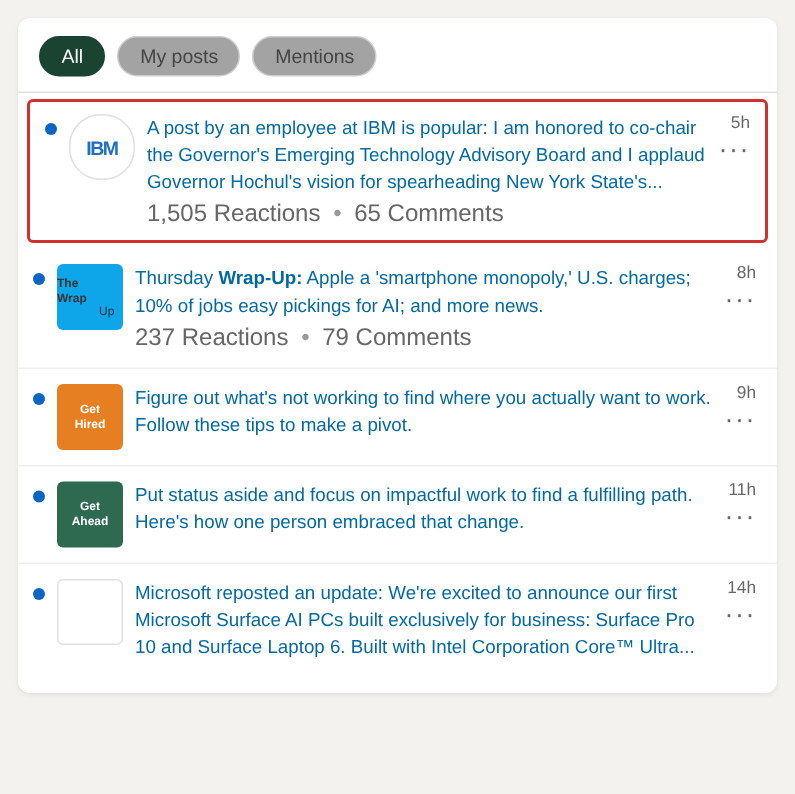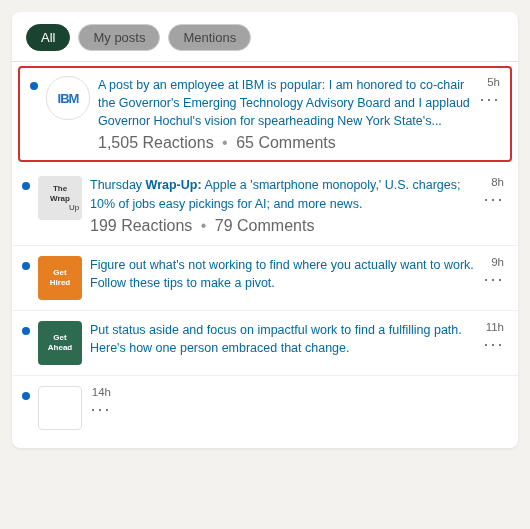--- a/index.html
+++ b/index.html
@@ -197,29 +197,29 @@
       </div>
     </div>
     <div class="post-right">
       <span class="post-time">5h</span>
       <span class="more-btn">···</span>
     </div>
   </div>
 
   <div class="post-item">
     <div class="blue-dot"></div>
-    <div class="avatar wrap-logo flex-col" style="display:flex;flex-direction:column;align-items:center;justify-content:center;background:#e5e5e5;">
+    <div class="avatar wrap-logo flex-col" style="display:flex;flex-direction:column;align-items:flex-start;justify-content:center;background:#0ea5e9;">
       <span style="font-size:8px;font-weight:700;color:#333;">The</span>
       <span style="font-size:8px;font-weight:700;color:#333;">Wrap</span>
       <span style="font-size:8px;font-weight:400;color:#333;padding-left:28px;">Up</span>
     </div>
     <div class="post-content">
       <div class="post-text">Thursday <strong>Wrap-Up:</strong> Apple a 'smartphone monopoly,' U.S. charges; 10% of jobs easy pickings for AI; and more news.</div>
       <div class="post-meta">
-        <span>199 Reactions</span>
+        <span>237 Reactions</span>
         <span class="dot">•</span>
         <span>79 Comments</span>
       </div>
     </div>
     <div class="post-right">
       <span class="post-time">8h</span>
       <span class="more-btn">···</span>
     </div>
   </div>
 
@@ -254,18 +254,21 @@
   </div>
 
   <div class="post-item" style="border-bottom:none;">
     <div class="blue-dot"></div>
     <div class="avatar microsoft-logo" style="display:grid;grid-template-columns:1fr 1fr;grid-template-rows:1fr 1fr;gap:2px;padding:5px;border:1px solid #e0e0e0;background:#fff;">
       <div class="ms-sq" style="background:#f25022;border-radius:1px;"></div>
       <div class="ms-sq" style="background:#7fba00;border-radius:1px;"></div>
       <div class="ms-sq" style="background:#00a4ef;border-radius:1px;"></div>
       <div class="ms-sq" style="background:#ffb900;border-radius:1px;"></div>
     </div>
+    <div class="post-content">
+      <div class="post-text">Microsoft reposted an update: We're excited to announce our first Microsoft Surface AI PCs built exclusively for business: Surface Pro 10 and Surface Laptop 6. Built with Intel Corporation Core™ Ultra...</div>
+    </div>
     <div class="post-right">
       <span class="post-time">14h</span>
       <span class="more-btn">···</span>
     </div>
   </div>
 </div>
 
 </body></html>

